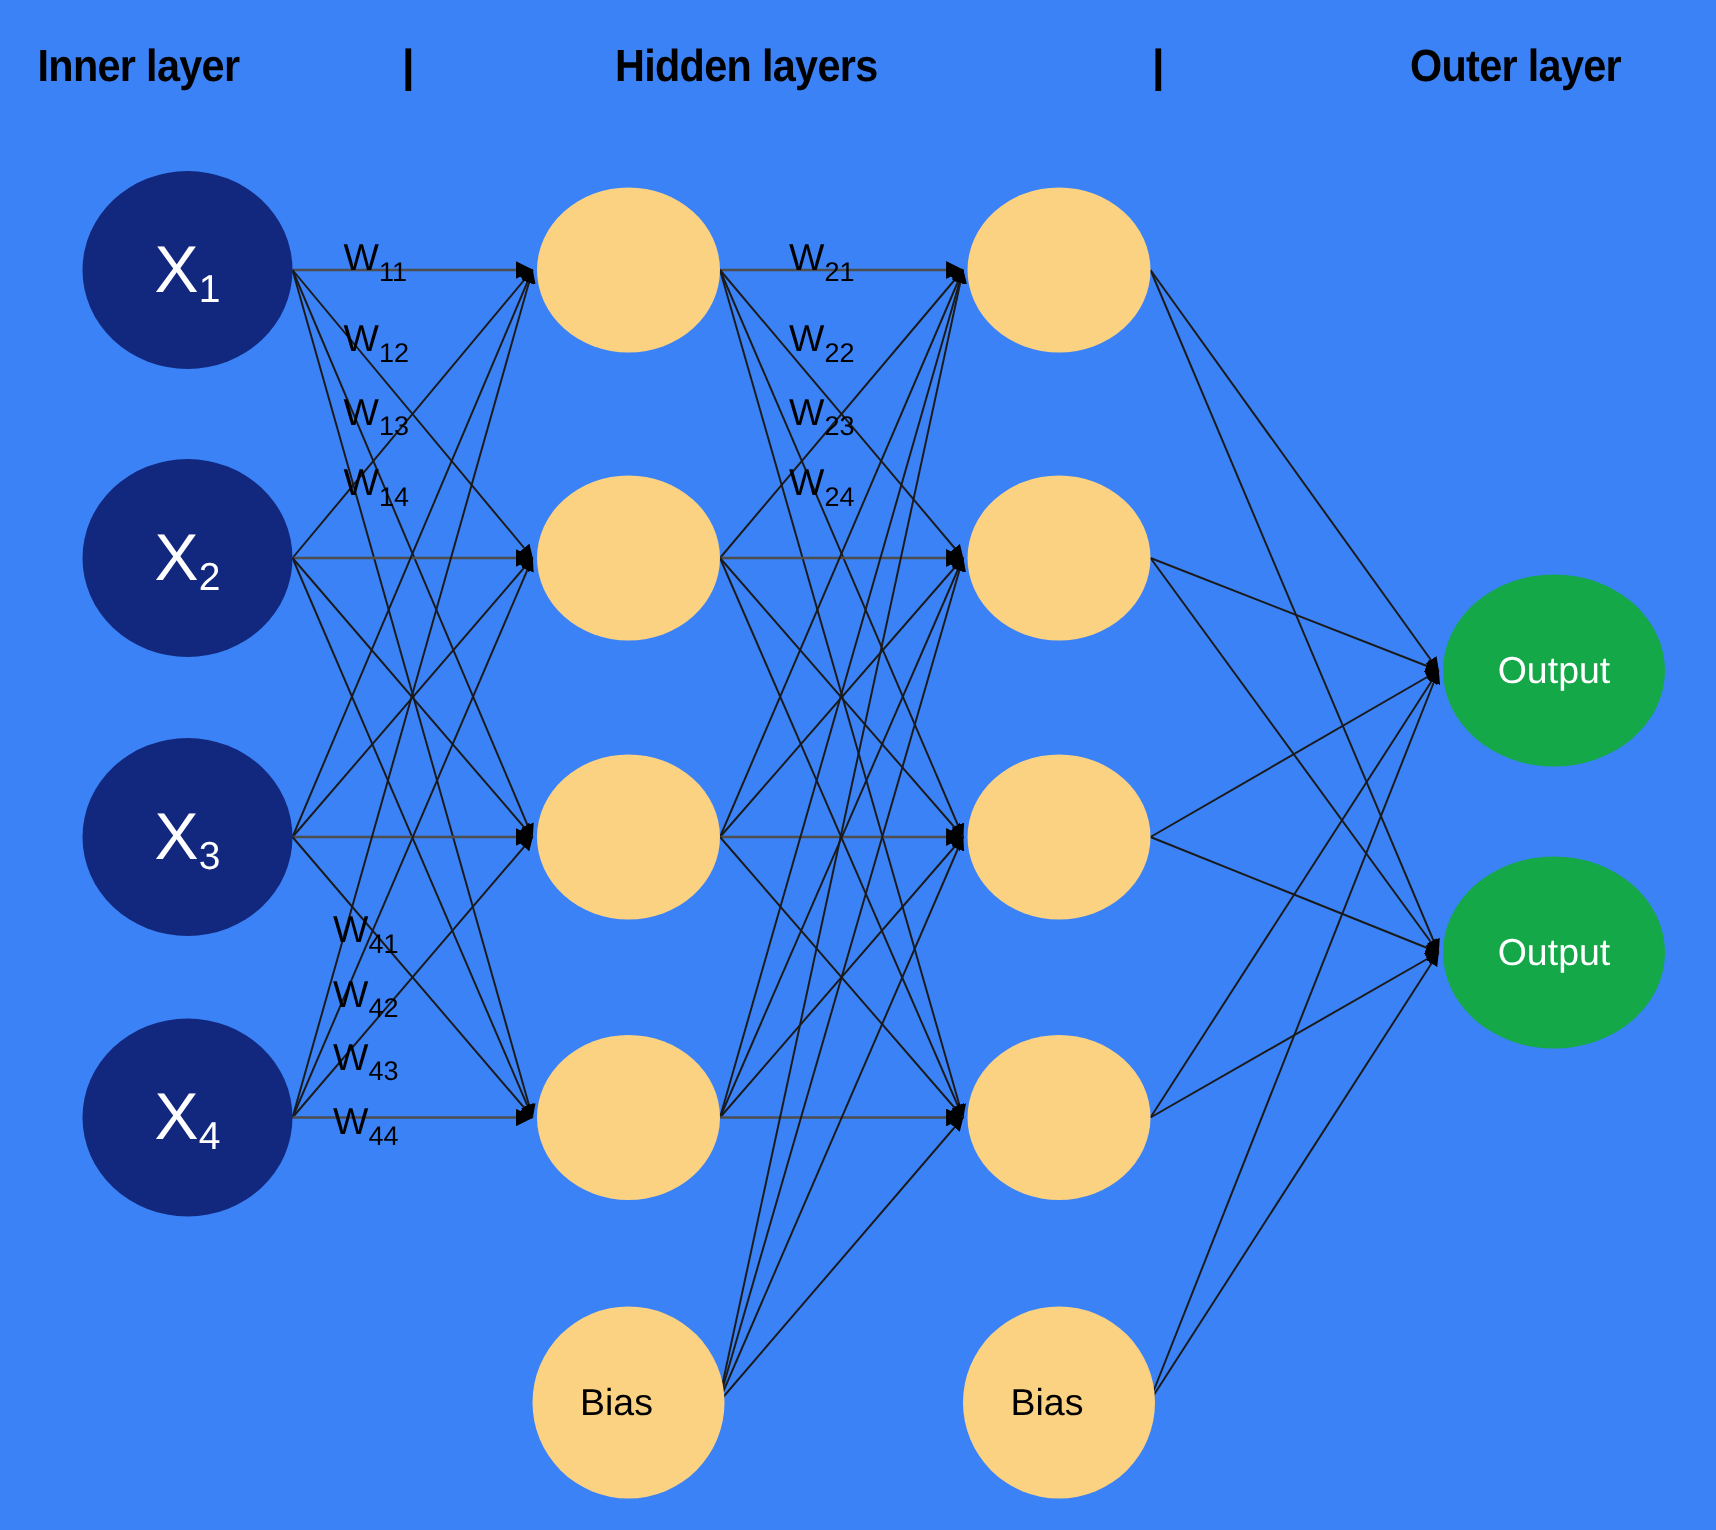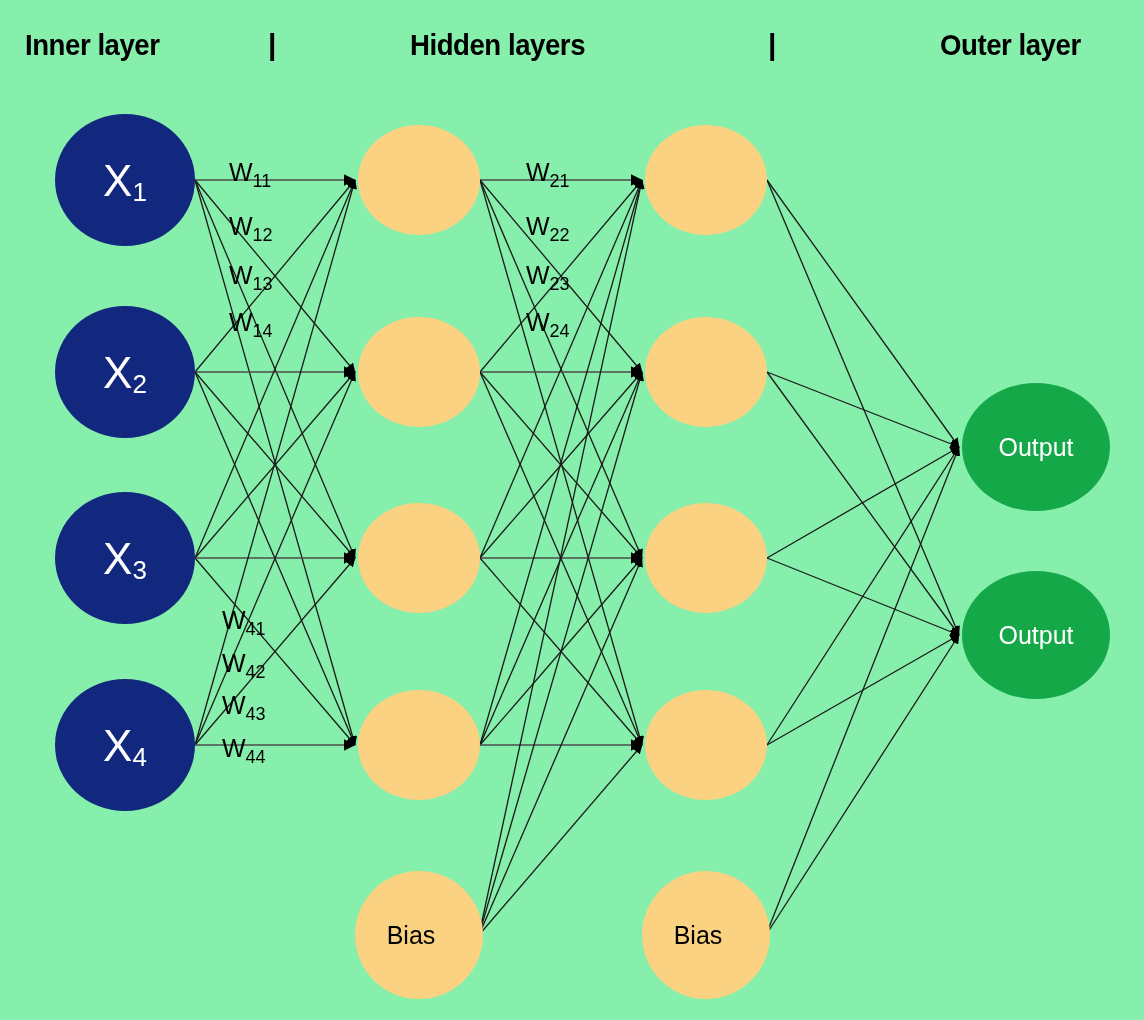--- a/index.html
+++ b/index.html
@@ -8,21 +8,21 @@
     padding: 0;
     background: #ffffff;
   }
   body {
     font-family: "Liberation Sans", sans-serif;
   }
   #stage {
     position: relative;
     width: 1144px;
     height: 1020px;
-    background: #86efac;
+    background: #3b82f6;
     overflow: hidden;
   }
   #net-svg {
     position: absolute;
     left: 0;
     top: 0;
     width: 1144px;
     height: 1020px;
   }
   .hdr {

